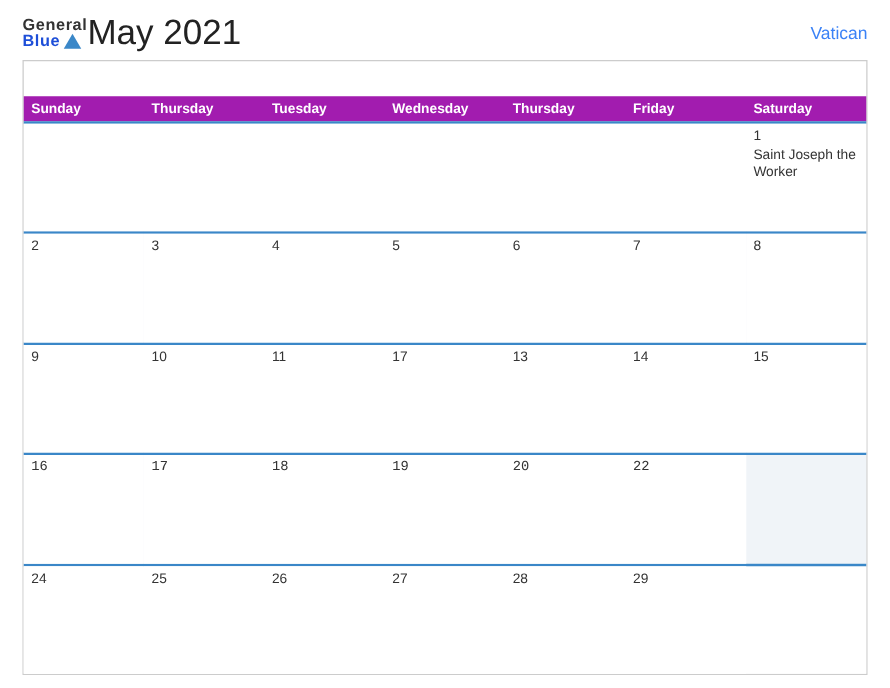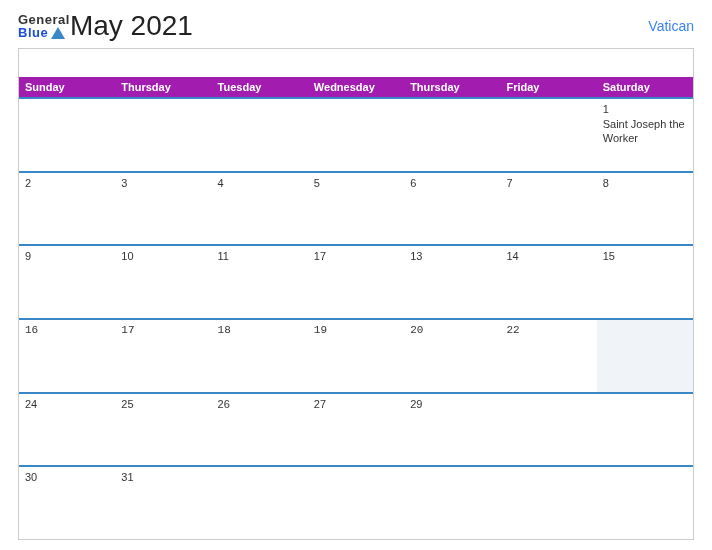--- a/index.html
+++ b/index.html
@@ -277,43 +277,23 @@
         <div class="calendar-cell">
             <span class="cell-date">25</span>
           </div>
         <div class="calendar-cell">
             <span class="cell-date">26</span>
           </div>
         <div class="calendar-cell">
             <span class="cell-date">27</span>
           </div>
         <div class="calendar-cell">
+            <span class="cell-date">28</span>
+          </div>
+        <div class="calendar-cell">
             <span class="cell-date">29</span>
           </div>
       </div>
 
-      <div class="calendar-week week-row-5">
-        <div class="calendar-cell">
-            <span class="cell-date">30</span>
-          </div>
-        <div class="calendar-cell">
-            <span class="cell-date">31</span>
-          </div>
-        <div class="calendar-cell">
-            <span class="cell-date"></span>
-          </div>
-        <div class="calendar-cell">
-            <span class="cell-date"></span>
-          </div>
-        <div class="calendar-cell">
-            <span class="cell-date"></span>
-          </div>
-        <div class="calendar-cell">
-            <span class="cell-date"></span>
-          </div>
-        <div class="calendar-cell">
-            <span class="cell-date"></span>
-          </div>
-      </div>
 
     </div>
   </div>
 </div>
 
 </body></html>

